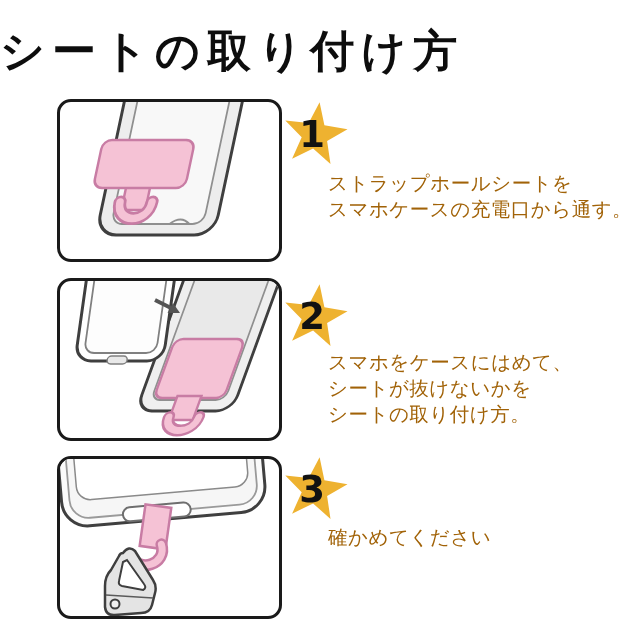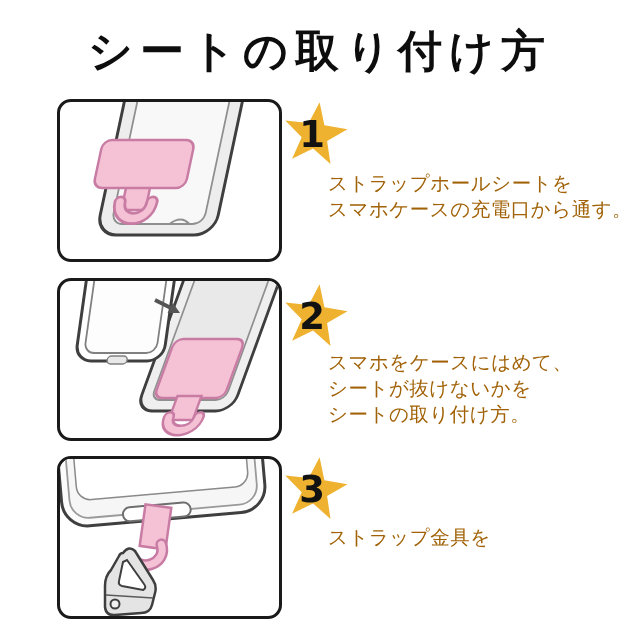--- a/index.html
+++ b/index.html
@@ -2,21 +2,21 @@
 <html><head>
 <meta charset="utf-8">
 <style>
   html,body { margin:0; padding:0; background:#ffffff; }
   .page {
     position:relative; width:640px; height:640px; overflow:hidden;
     background:#ffffff; font-family:"DejaVu Sans", sans-serif;
   }
   .title {
     position:absolute; top:24px; left:0; width:640px; margin:0;
-    text-align:center; font-size:44px; line-height:54px; font-weight:bold;
+    font-size:44px; line-height:54px; font-weight:bold;
     letter-spacing:7px; color:#0d0d0d; white-space:nowrap;
   }
   .fig {
     position:absolute; left:57px; width:219px; height:157px;
     border:3px solid #1a1a1a; border-radius:14px; background:#ffffff;
     overflow:hidden;
   }
   #fig1 { top:99px; }
   #fig2 { top:278px; }
   #fig3 { top:456px; }
@@ -133,17 +133,17 @@
         </g>
       </svg>
     </div>
     <div class="star" id="star3">
       <svg width="68" height="68" viewBox="0 0 68 68">
         <polygon points="38.6,3.3 43.4,26.3 66.5,30.3 46.1,41.9 49.5,65.1 32.1,49.4 11.1,59.7 20.7,38.3 4.3,21.5 27.7,24.1" fill="#EEB230"></polygon>
         <text x="31" y="48" text-anchor="middle">3</text>
       </svg>
     </div>
     <div class="caption" id="cap3">
-      <div>ストラップ金具を</div>
+      <div>確かめてください</div>
     </div>
   </section>
 
 </div>
 
 </body></html>

